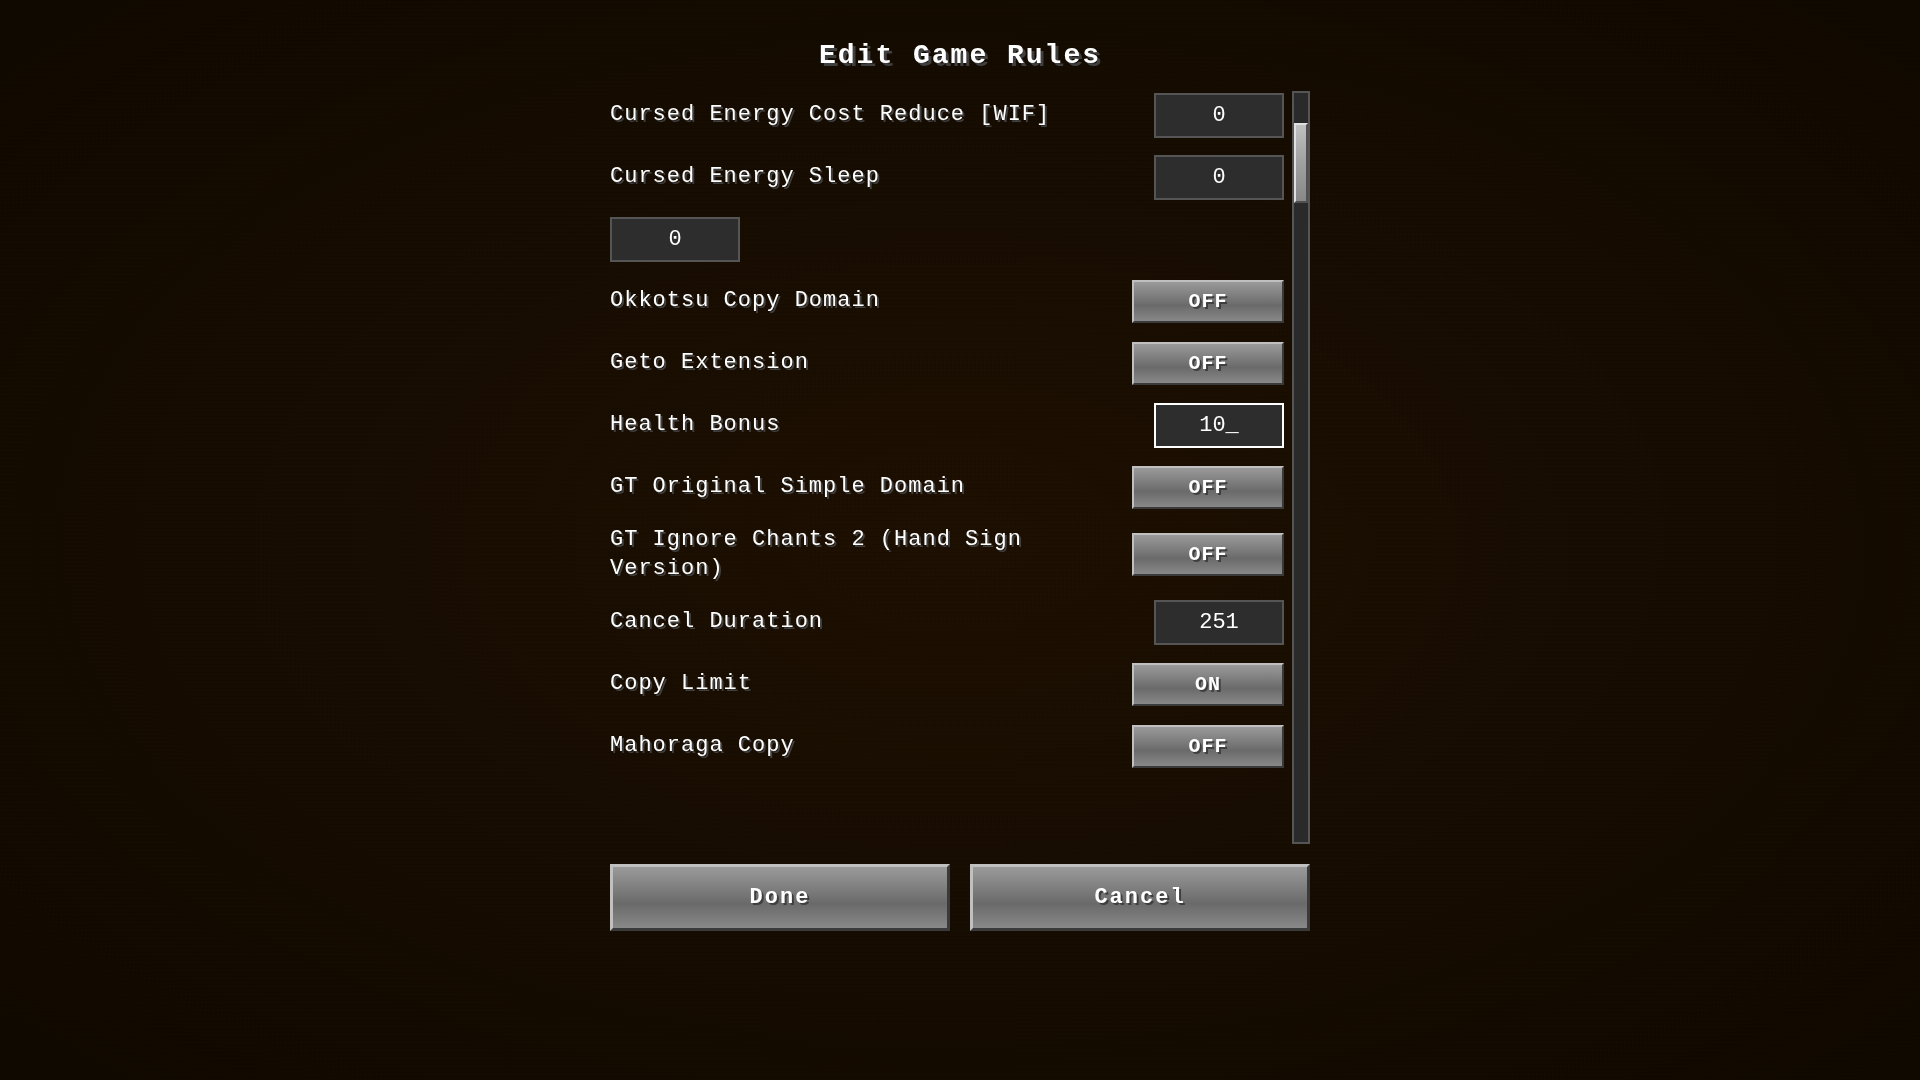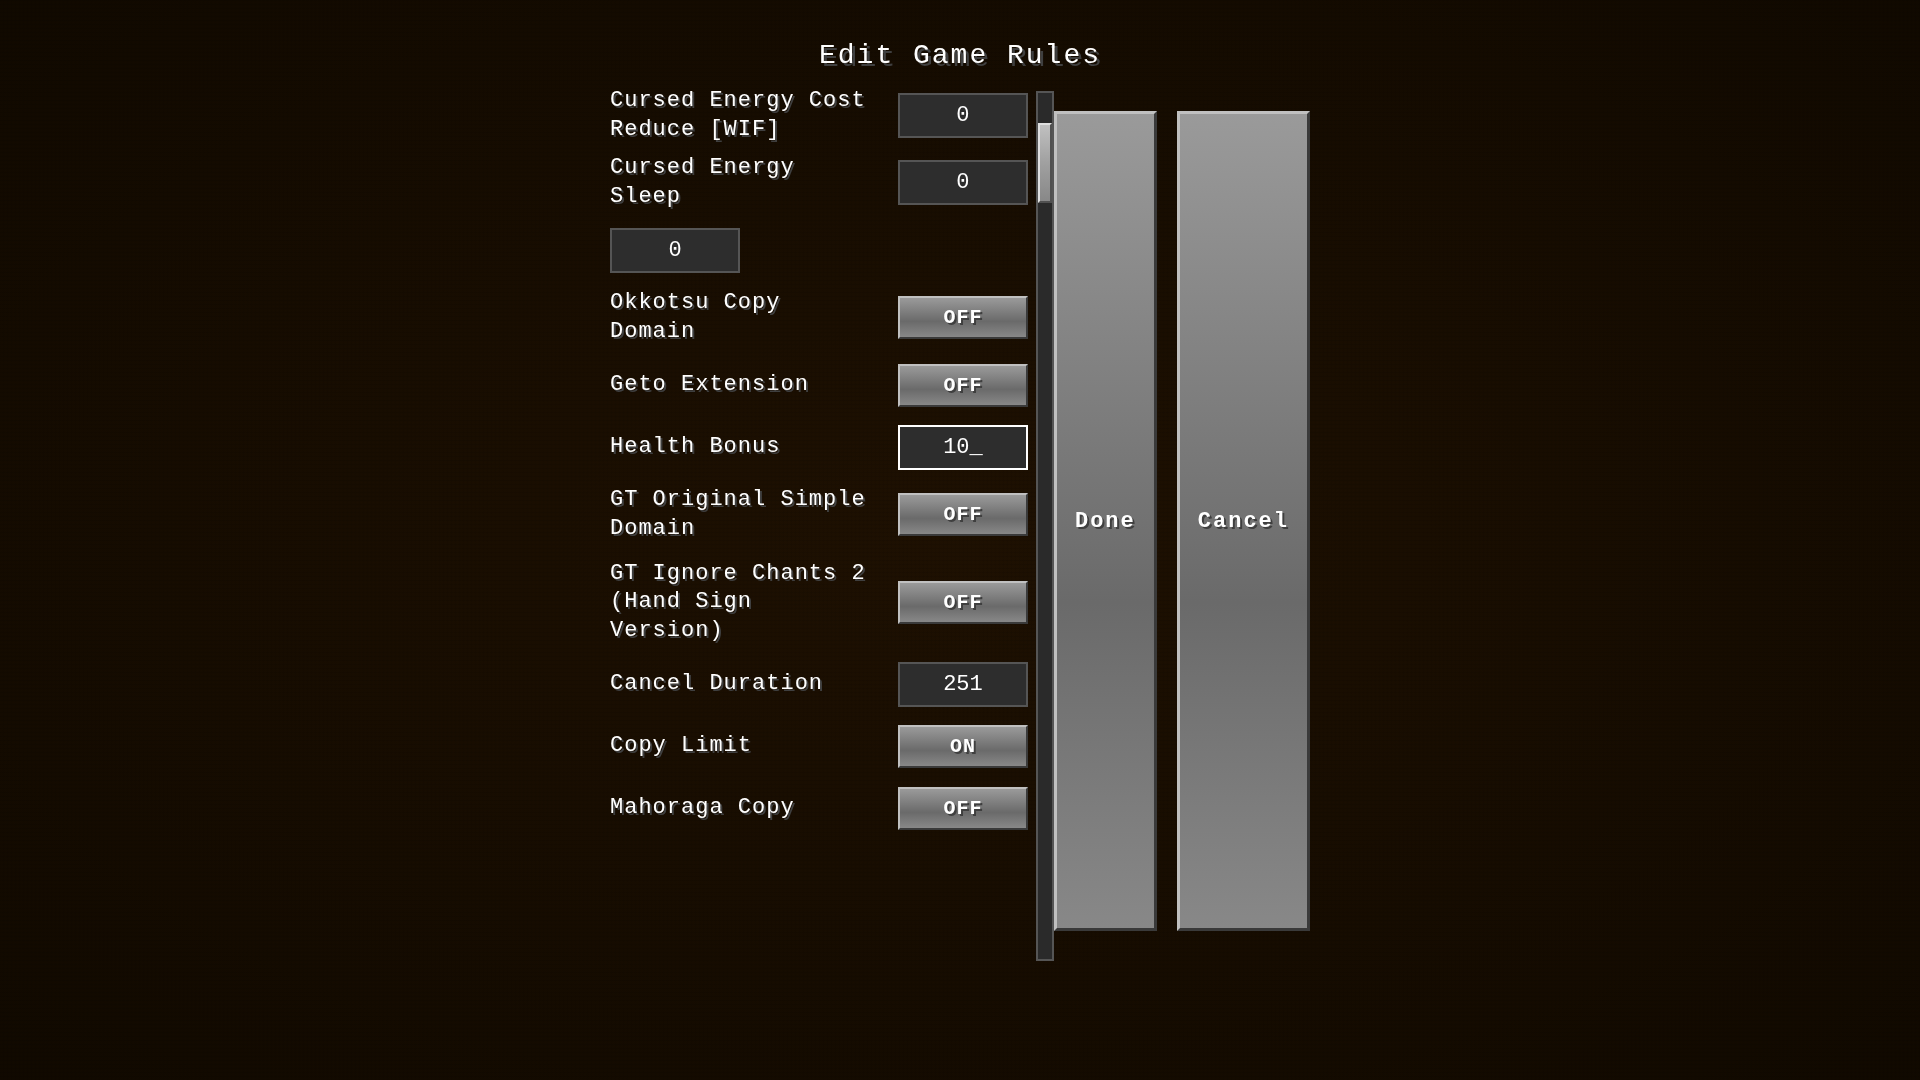--- a/index.html
+++ b/index.html
@@ -42,36 +42,36 @@
       inset: 0;
       background: 
         radial-gradient(ellipse at 50% 50%, rgba(40,20,5,0.3) 0%, rgba(10,5,0,0.6) 100%);
       pointer-events: none;
       z-index: 0;
     }
 
     .page-title {
       color: #ffffff;
       font-size: 28px;
-      font-weight: normal;
+      font-weight: bold;
       letter-spacing: 2px;
       margin-top: 40px;
       margin-bottom: 20px;
       text-shadow: 3px 3px 0px #3f3f3f;
       font-family: 'Courier New', monospace;
       z-index: 1;
       position: relative;
     }
 
     .main-container {
       width: 700px;
       position: relative;
       z-index: 1;
       display: flex;
-      flex-direction: row;
+      flex-direction: column;
       height: 870px;
     }
 
     .scroll-area {
       flex: 1;
       overflow: hidden;
       position: relative;
       display: flex;
     }
 
@@ -111,21 +111,21 @@
       padding: 8px 10px;
       outline: none;
       cursor: text;
     }
 
     .rule-input.active {
       border-color: #ffffff;
     }
 
     .rule-button {
-      width: 130px;
+      width: 152px;
       background: linear-gradient(180deg, #9a9a9a 0%, #7a7a7a 40%, #6a6a6a 60%, #888 100%);
       border: none;
       border-top: 2px solid #c0c0c0;
       border-left: 2px solid #c0c0c0;
       border-right: 2px solid #3a3a3a;
       border-bottom: 2px solid #3a3a3a;
       color: #ffffff;
       font-family: 'Courier New', monospace;
       font-size: 20px;
       font-weight: bold;

